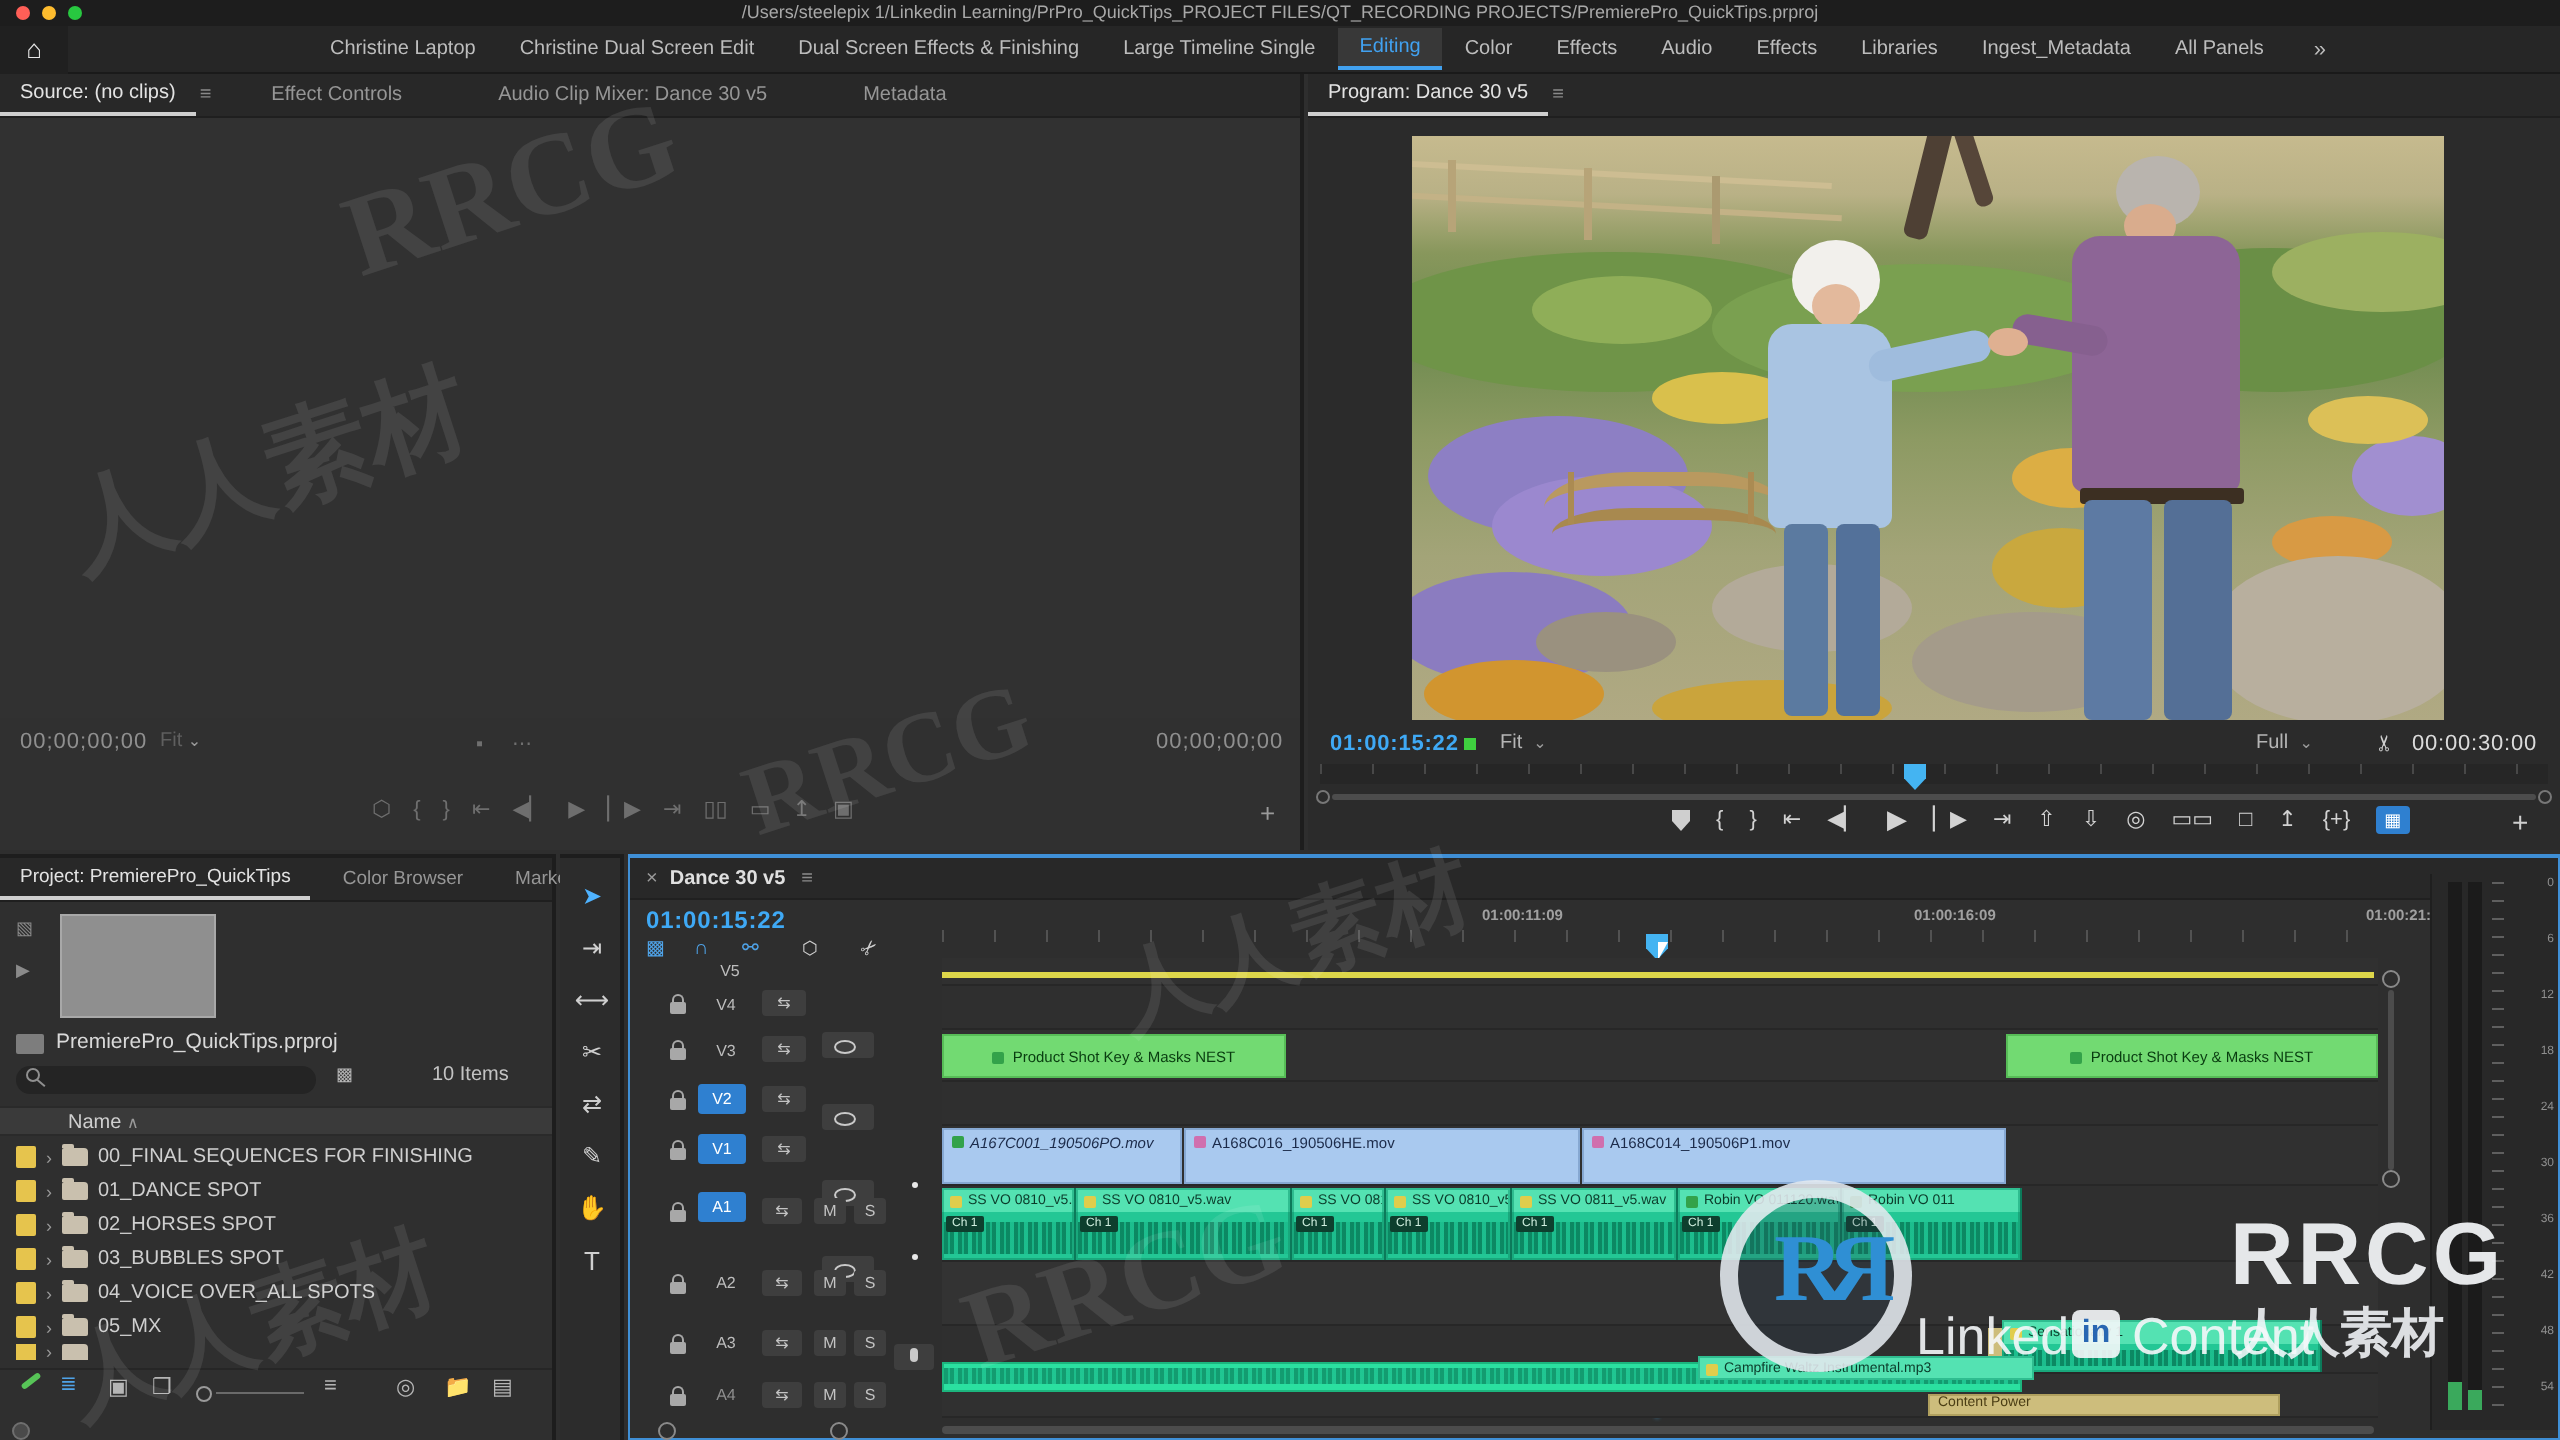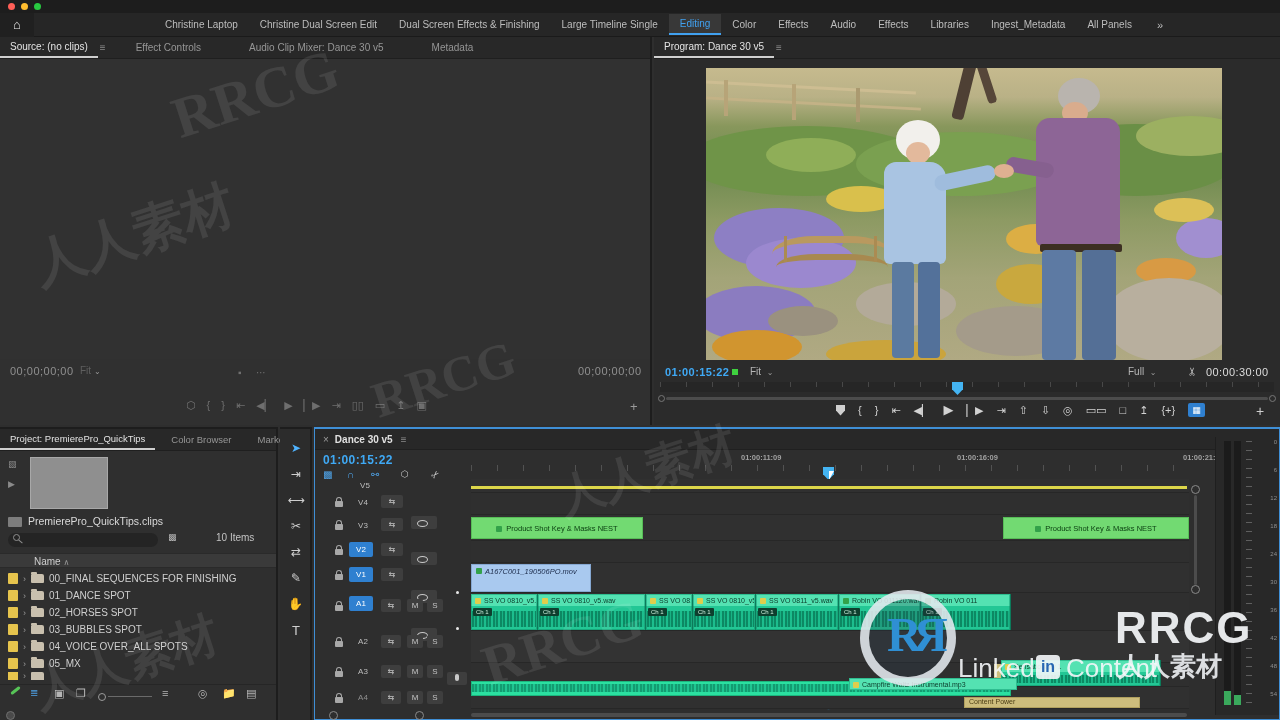--- a/index.html
+++ b/index.html
@@ -80,20 +80,21 @@
 </style>
 </head>
 <body>
 
 <div id="app">
 
   <div id="titlebar" class="abs">
     <div class="tl abs" style="left:8px;background:#ff5f57;"></div>
     <div class="tl abs" style="left:21px;background:#febc2e;"></div>
     <div class="tl abs" style="left:34px;background:#28c840;"></div>
+    <div id="titletext" class="abs">/Users/steelepix 1/Linkedin Learning/PrPro_QuickTips_PROJECT FILES/QT_RECORDING PROJECTS/PremierePro_QuickTips.prproj</div>
   </div>
 
   <div id="wsbar" class="abs">
     <div id="homebtn">⌂</div>
     <div style="width:120px;"></div>
     <div class="wstab">Christine Laptop</div>
     <div class="wstab">Christine Dual Screen Edit</div>
     <div class="wstab">Dual Screen Effects &amp; Finishing</div>
     <div class="wstab">Large Timeline Single</div>
     <div class="wstab active">Editing</div>
@@ -251,21 +252,21 @@
     <div class="tabbar">
       <div class="ptab active" style="font-size:9.5px;">Project: PremierePro_QuickTips</div>
       <div class="ptab" style="font-size:9.5px;margin-left:6px;">Color Browser</div>
       <div class="ptab" style="font-size:9.5px;margin-left:6px;">Markers</div>
       <div class="ptab" style="margin-left:2px;">»</div>
     </div>
 
     <div class="abs" style="left:8px;top:30px;width:18px;height:50px;color:#8a8a8a;font-size:9px;">▧<br><br>▶</div>
     <div class="abs" style="left:30px;top:28px;width:78px;height:52px;background:#8f8f8f;border:1px solid #a8a8a8;"></div>
     <div class="abs" style="left:8px;top:88px;width:14px;height:10px;background:#7d7d7d;border-radius:1px;"></div>
-    <div class="abs" style="left:28px;top:86px;font-size:10.5px;color:#d9d9d9;">PremierePro_QuickTips.clips</div>
+    <div class="abs" style="left:28px;top:86px;font-size:10.5px;color:#d9d9d9;">PremierePro_QuickTips.prproj</div>
 
     <div class="abs" style="left:8px;top:104px;width:150px;height:14px;background:#242424;border-radius:7px;">
       <span class="abs" style="left:5px;top:1px;width:7px;height:7px;border:1px solid #8f8f8f;border-radius:50%;"></span>
       <span class="abs" style="left:10px;top:8px;width:5px;height:1px;background:#8f8f8f;transform:rotate(40deg);"></span>
     </div>
     <div class="abs pico" style="left:168px;top:103px;font-size:9px;">▩</div>
     <div class="abs" style="left:216px;top:103px;font-size:10px;color:#c3c3c3;">10 Items</div>
 
     <div class="abs" style="left:0;top:124px;width:276px;height:15px;background:#3a3a3a;border-top:1px solid #2a2a2a;border-bottom:1px solid #2a2a2a;">
       <span class="abs" style="left:34px;top:2px;font-size:10px;color:#cfcfcf;"><span>Name</span> <span style="font-size:8px;color:#9a9a9a;">∧</span></span>
@@ -451,20 +452,28 @@
         <span>Product Shot Key &amp; Masks NEST</span>
     </div>
     <div class="gclip" style="left:688px;top:88px;width:186px;height:22px;">
       <span class="fxb g"></span>
         <span>Product Shot Key &amp; Masks NEST</span>
     </div>
 
     <div class="vclip" style="left:156px;top:135px;width:120px;height:28px;font-style:italic;">
       <span class="fxb g"></span>
         <span>A167C001_190506PO.mov</span>
+    </div>
+    <div class="vclip" style="left:277px;top:135px;width:198px;height:28px;">
+      <span class="fxb p"></span>
+        <span>A168C016_190506HE.mov</span>
+    </div>
+    <div class="vclip" style="left:476px;top:135px;width:212px;height:28px;">
+      <span class="fxb p"></span>
+        <span>A168C014_190506P1.mov</span>
     </div>
 
     <div class="aclip" style="left:156px;top:165px;width:67px;">
       <div class="albl">
           <span class="fxb y"></span>
           <span>SS VO 0810_v5.wav</span>
         </div>
       <div class="awave">
           <div class="wf"></div>
         </div>

